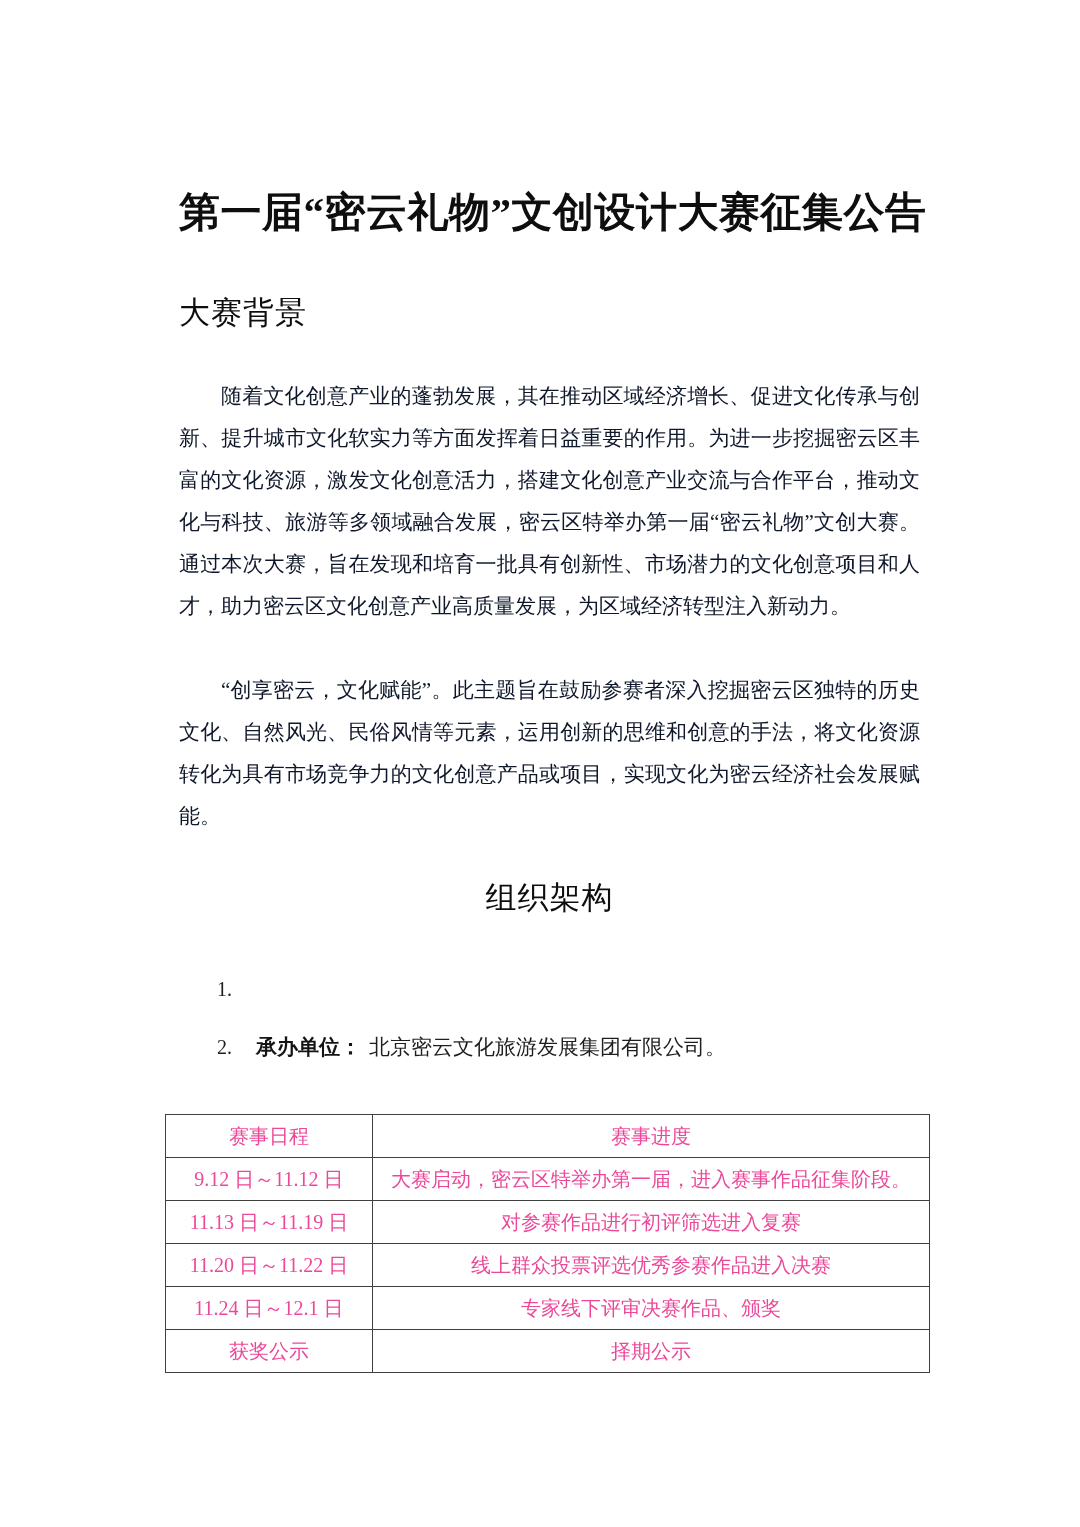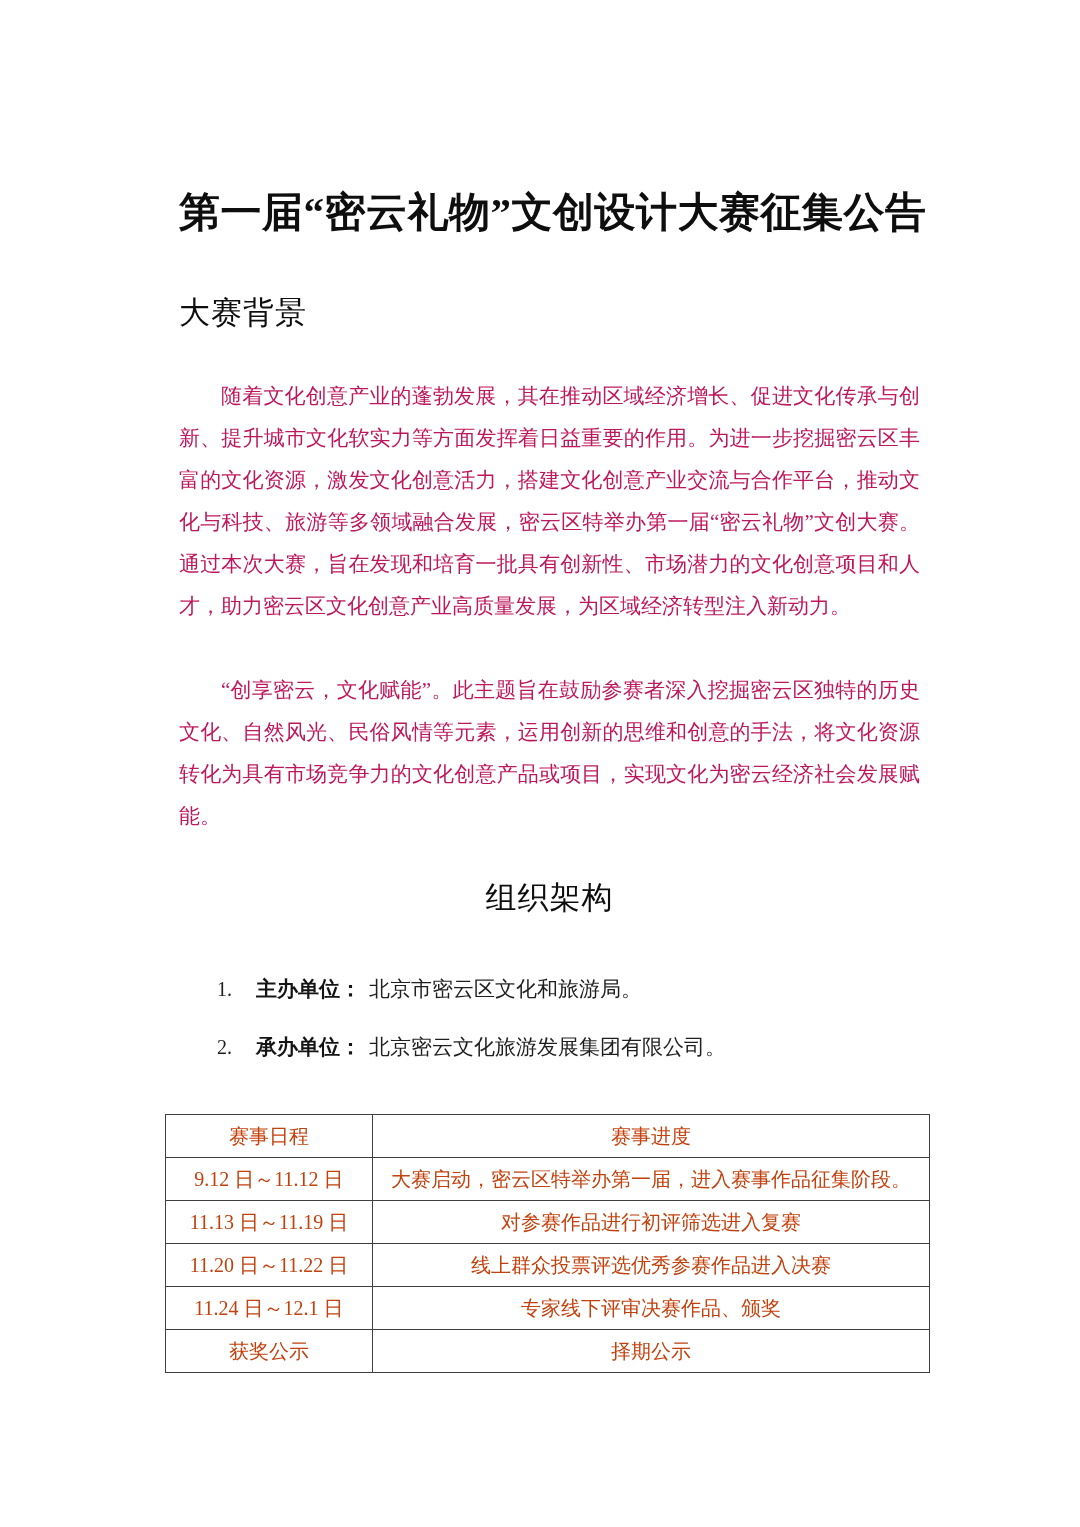--- a/index.html
+++ b/index.html
@@ -36,21 +36,21 @@
   }
   h2.m1 { margin-top: 48px; }
   h2.m2 { margin-top: 35px; }
   h2.m3 { margin-top: 34px; text-align: center; }
   h2.m4 { margin-top: 30px; }
   p.body {
     font-size: 21px;
     line-height: 42px;
     text-align: justify;
     text-indent: 42px;
-    color: #be185d;
+    color: #0f172a;
   }
   p.bg    { margin-top: 35px; }
   p.theme { margin-top: 34px; }
   ol.org {
     list-style: none;
     margin-top: 35px;
   }
   ol.org li {
     display: flex;
     align-items: baseline;
@@ -78,21 +78,21 @@
     margin-top: 34px;
   }
   table.schedule th,
   table.schedule td {
     border: 1px solid #3f3f3f;
     height: 43px;
     text-align: center;
     vertical-align: middle;
     font-weight: 400;
     font-size: 20px;
-    color: #c2410c;
+    color: #ec4899;
     padding: 0 8px;
     overflow: hidden;
     white-space: nowrap;
   }
   table.schedule col.c1 { width: 207px; }
   table.schedule col.c2 { width: 557px; }
 </style>
 </head>
 <body>
 
@@ -103,21 +103,20 @@
 
     <h2 class="sec m1">大赛背景</h2>
     <p class="body bg">随着文化创意产业的蓬勃发展，其在推动区域经济增长、促进文化传承与创新、提升城市文化软实力等方面发挥着日益重要的作用。为进一步挖掘密云区丰富的文化资源，激发文化创意活力，搭建文化创意产业交流与合作平台，推动文化与科技、旅游等多领域融合发展，密云区特举办第一届“密云礼物”文创大赛。通过本次大赛，旨在发现和培育一批具有创新性、市场潜力的文化创意项目和人才，助力密云区文化创意产业高质量发展，为区域经济转型注入新动力。</p>
 
     <p class="body theme">“创享密云，文化赋能”。此主题旨在鼓励参赛者深入挖掘密云区独特的历史文化、自然风光、民俗风情等元素，运用创新的思维和创意的手法，将文化资源转化为具有市场竞争力的文化创意产品或项目，实现文化为密云经济社会发展赋能。</p>
 
     <h2 class="sec m3">组织架构</h2>
     <ol class="org">
       <li>
         <span class="num">1.</span>
-        <span class="li-body"><span class="li-label">主办单位：</span><span class="li-text">北京市密云区文化和旅游局。</span></span>
       </li>
       <li>
         <span class="num">2.</span>
         <span class="li-body"><span class="li-label">承办单位：</span><span class="li-text">北京密云文化旅游发展集团有限公司。</span></span>
       </li>
     </ol>
 
     <table class="schedule">
       <colgroup>
           <col class="c1">

